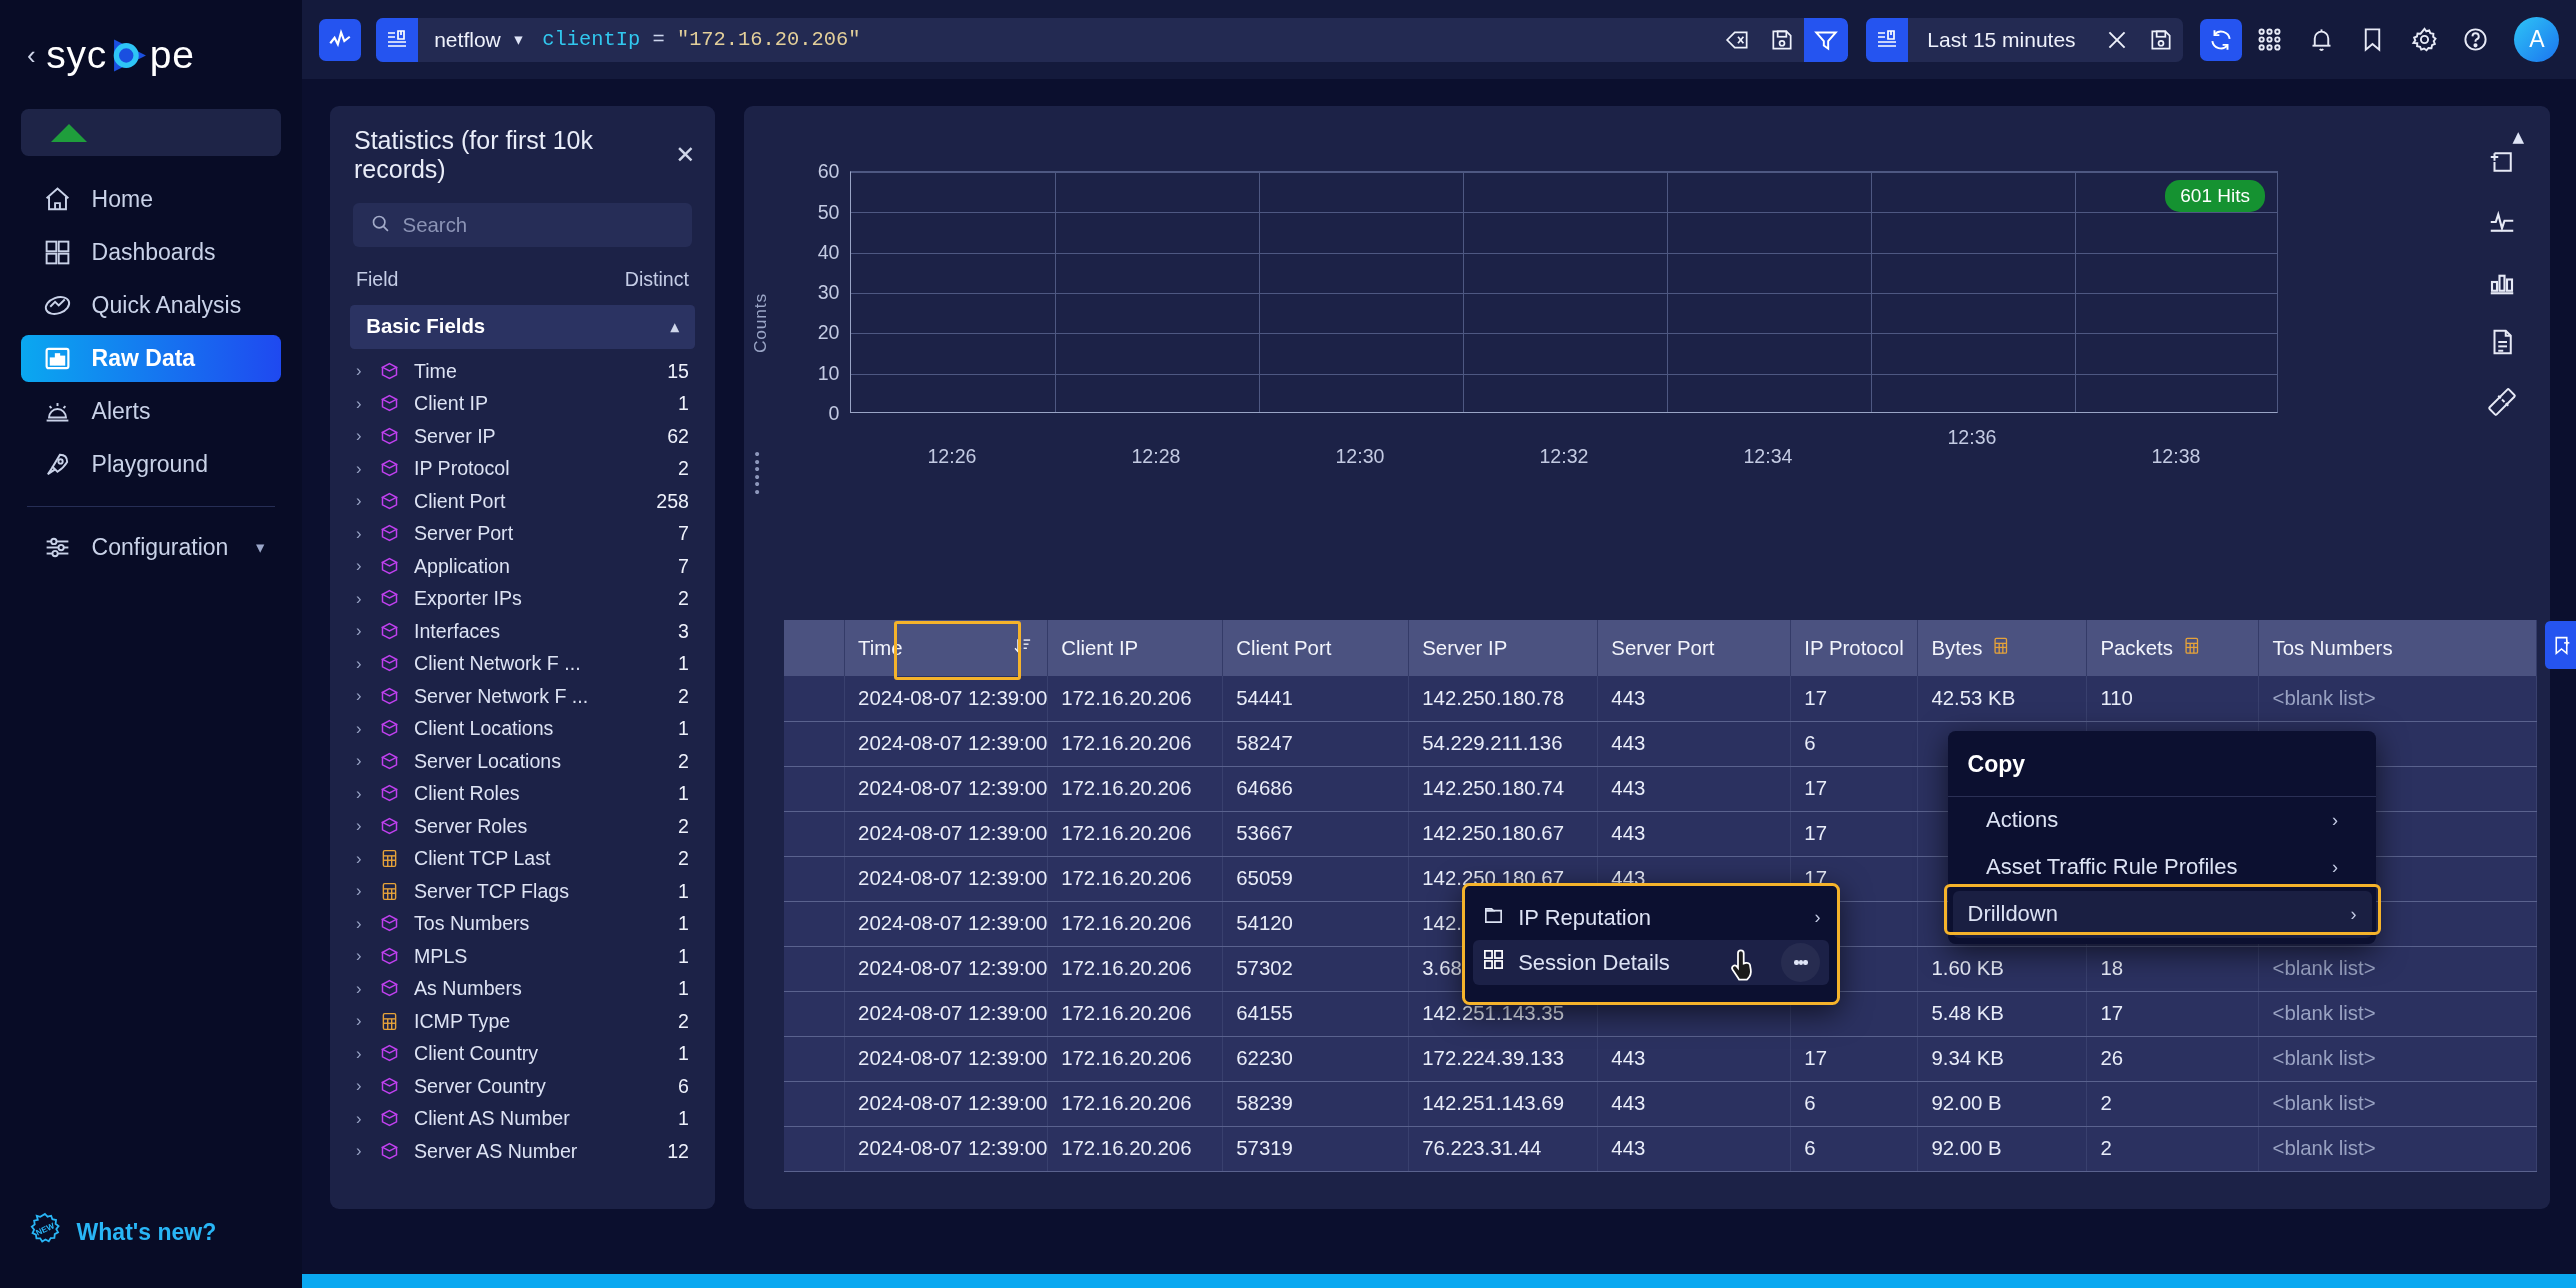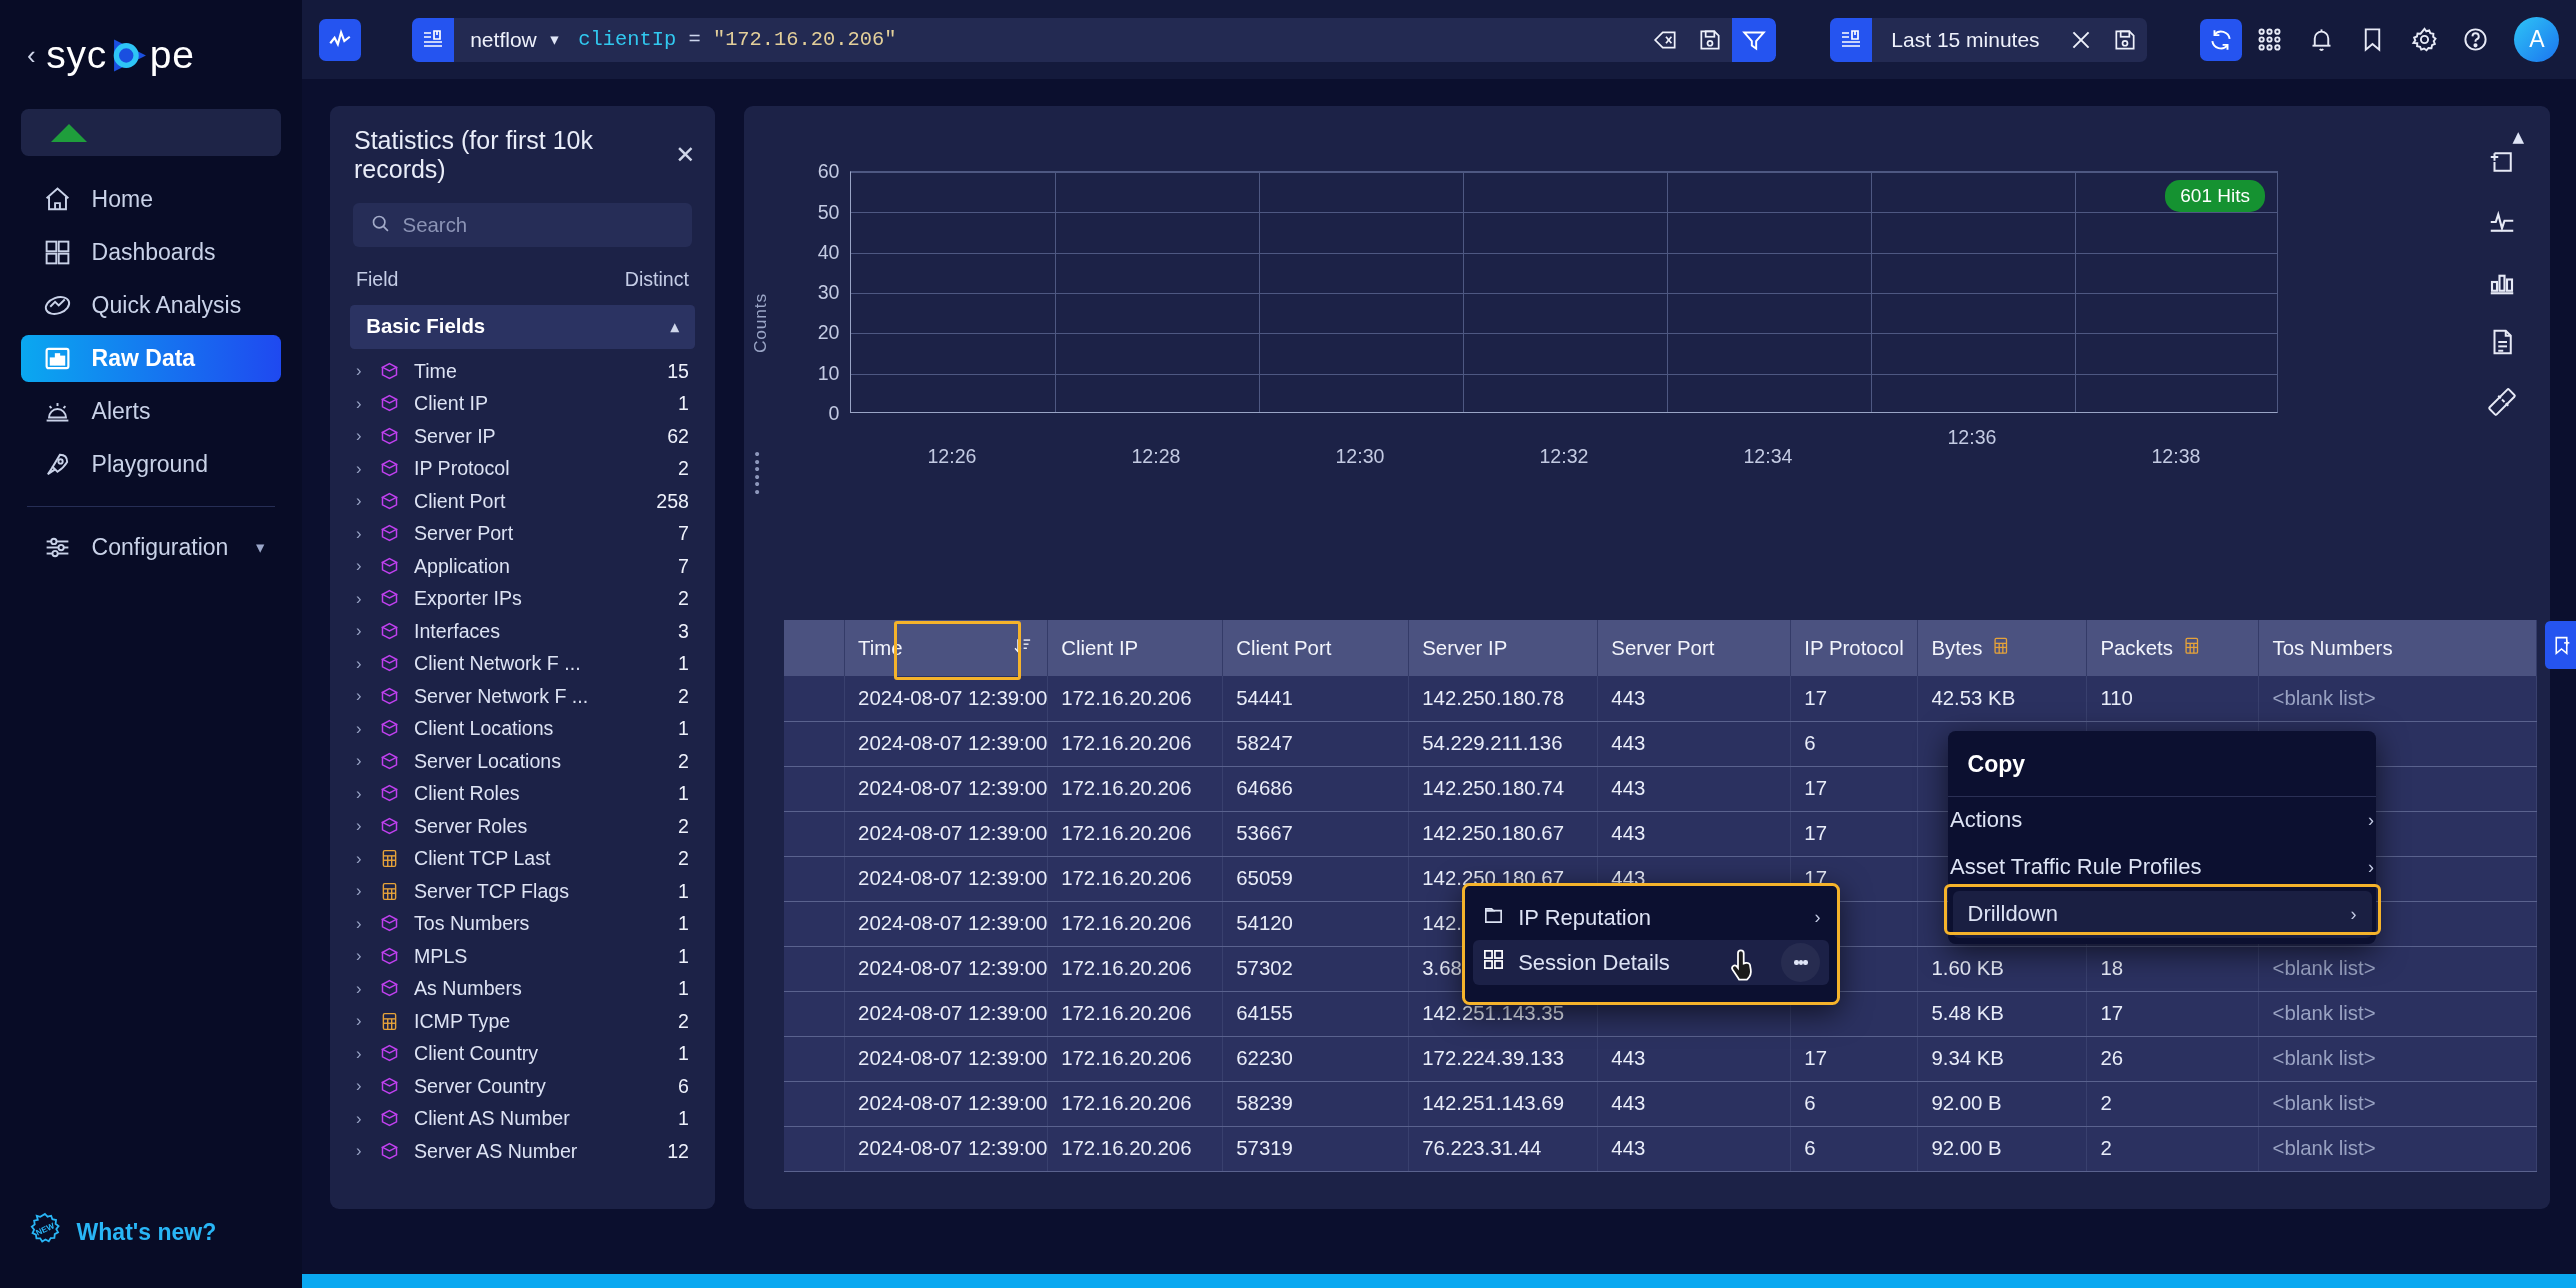--- a/index.html
+++ b/index.html
@@ -45,21 +45,21 @@
   .nav-caret { margin-left:auto; margin-right:16.6px; font-size:16.6px; color:#9aa6c8; }
   .whats-new {
     position:absolute; left:27px; bottom:35px; display:flex; align-items:center; gap:13.6px;
     color:#29b6f6; font-size:23px; font-weight:700; cursor:pointer;
   }
   .whats-new svg { width:36px; height:36px; }
 
   
   #topbar {
     position:absolute; left:302px; top:0; width:2274px; height:79px;
-    background:#141a3c; display:flex; align-items:center; padding:0 16.6px;gap:36px;
+    background:#141a3c; display:flex; align-items:center; padding:0 16.6px;
   }
   .tb-sq {
     width:42px; height:42px; border-radius:6.8px; background:#2554f0;
     display:flex; align-items:center; justify-content:center; flex:0 0 42px; cursor:pointer;
   }
   .tb-sq svg { width:26px; height:26px; }
   .query-bar {
     margin-left:15px; height:44px; flex:1 1 auto; background:#232a52; border-radius:6.8px;
     display:flex; align-items:center; overflow:hidden; min-width:0;
   }
@@ -201,21 +201,21 @@
   .bookmark-tab svg { width:21px;height:23px; }
 
   
   #ctxmenu {
     position:absolute; left:1948px; top:731px; width:428px;
     background:#0c1030; border-radius:7.6px; z-index:40; padding:0 0 6px 0;
     box-shadow:0 7.6px 30px rgba(0,0,0,.6);
   }
   .ctx-title { font-size:23px; font-weight:700; color:#fff; padding:19.6px 19.6px 18px 19.6px; border-bottom:0.8px solid #2b3055;}
   .ctx-item {
-    display:flex; align-items:center; height:47px; padding:0 2px; font-size:22px; color:#dde3f4; cursor:pointer;
+    display:flex; align-items:center; height:47px; padding:0 38px; font-size:22px; color:#dde3f4; cursor:pointer;
   }
   .ctx-item .arr { margin-left:auto; font-size:18px; color:#c4cbe4; }
   .ctx-item.sel { background:#1a1f42; border-radius:6px; margin:0 4.5px; padding:0 15px; }
   .ctx-hl { position:absolute; left:1944px; top:884px; width:437px; height:51px; border:3.8px solid #f5b32b; border-radius:6px; z-index:41; pointer-events:none;}
 
   #submenu {
     position:absolute; left:1462px; top:883px; width:378px;
     background:#0c1030; border:3.8px solid #f5b32b; border-radius:7.6px; z-index:42; padding:9px 0 16.6px 0;
     box-shadow:0 7.6px 30px rgba(0,0,0,.6);
   }

